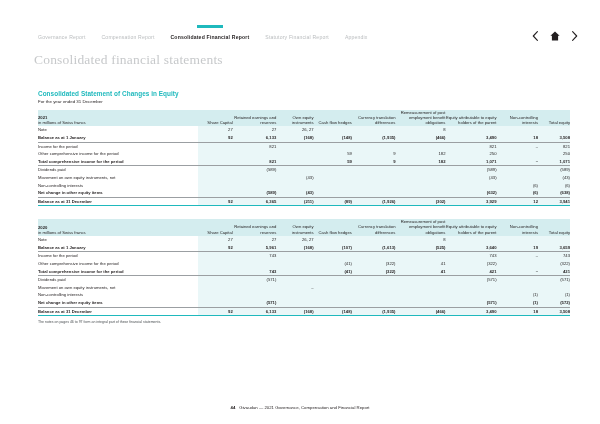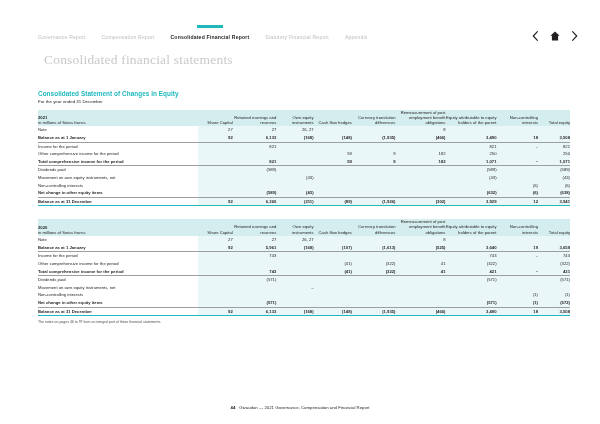--- a/index.html
+++ b/index.html
@@ -41,21 +41,21 @@
   }
   .nav-ctrls {
     position:absolute;
     right:22px; bottom:1px;
     display:flex; align-items:center; gap:11px;
   }
   .nav-ctrls svg { display:block; }
 
   
   .page-title {
-    padding:10px 24px 0 44px;
+    padding:10px 24px 0 34px;
     font-family:"Liberation Serif", serif;
     font-size:13.5px;
     font-weight:normal;
     color:#c7c9cb;
     letter-spacing:.2px;
   }
 
   
   .content { padding:22px 30px 0 38px; }
 

